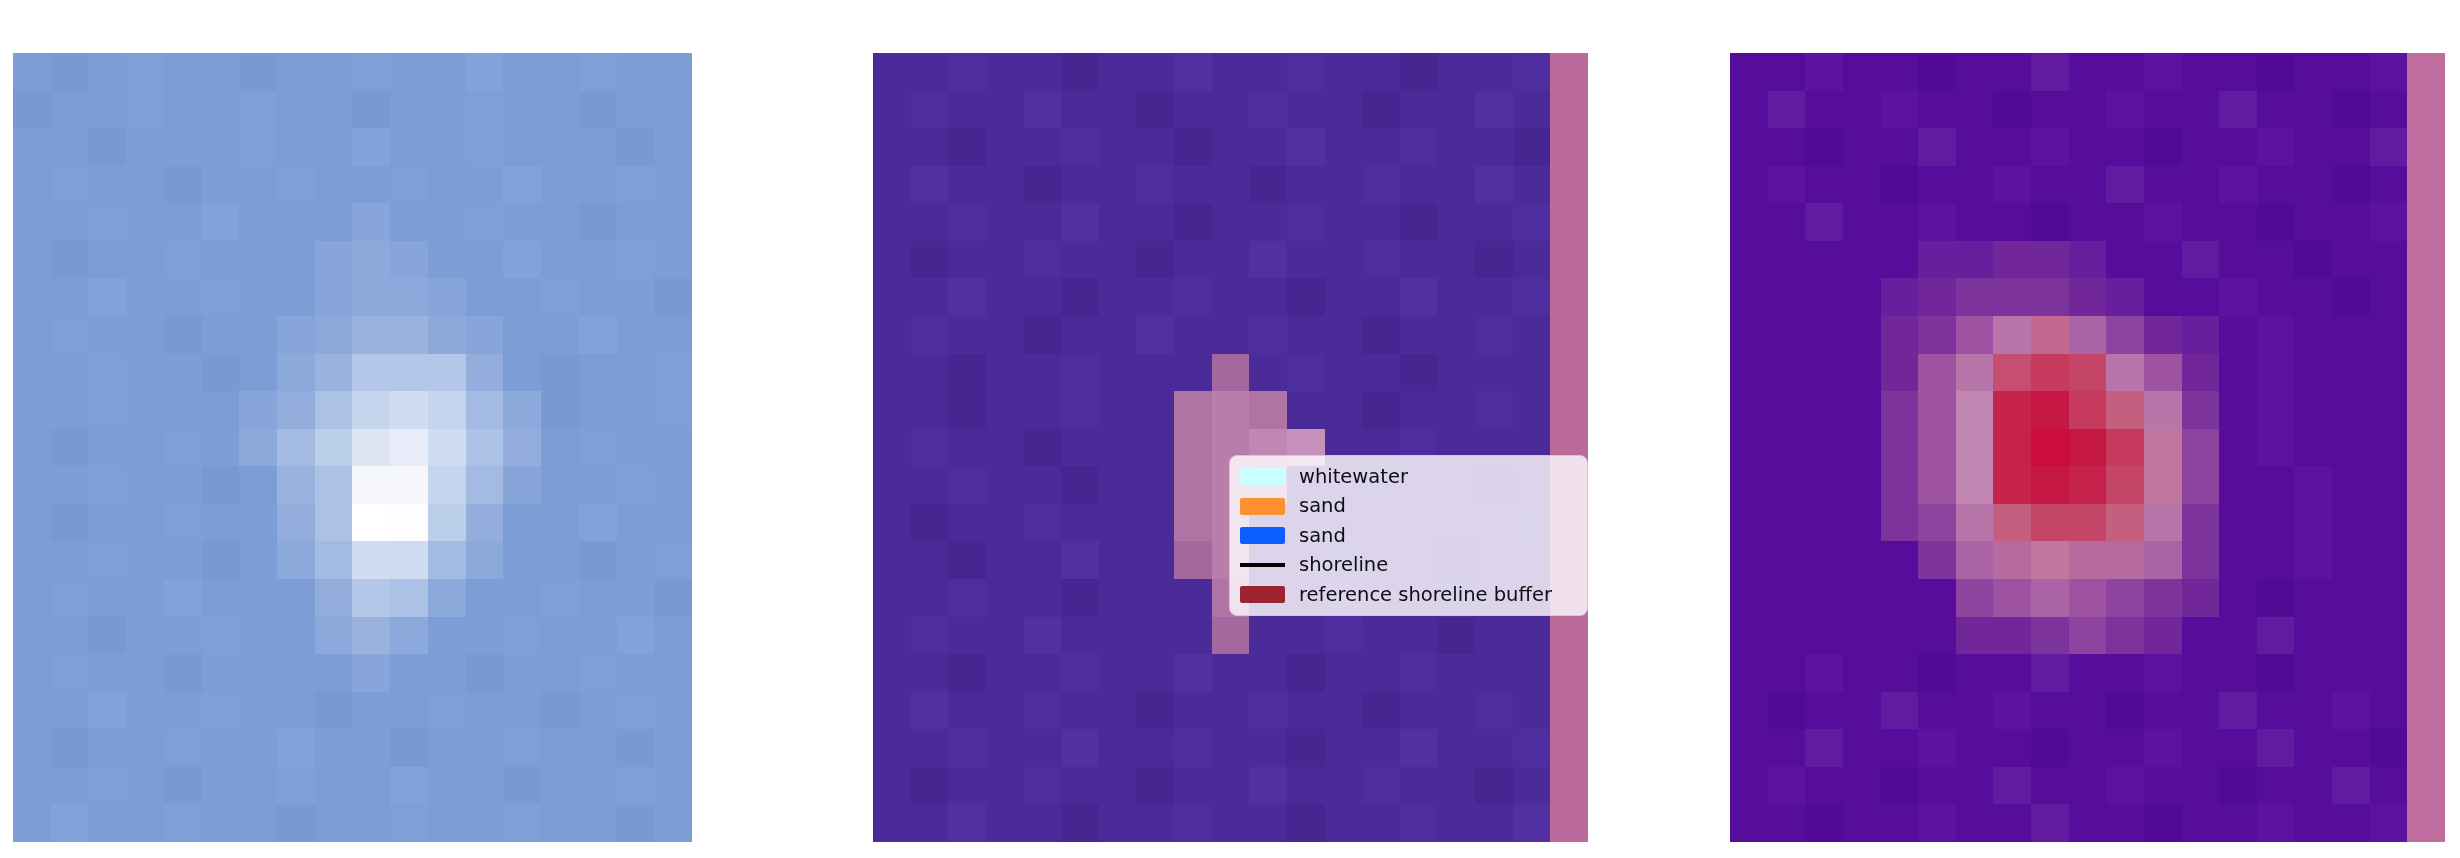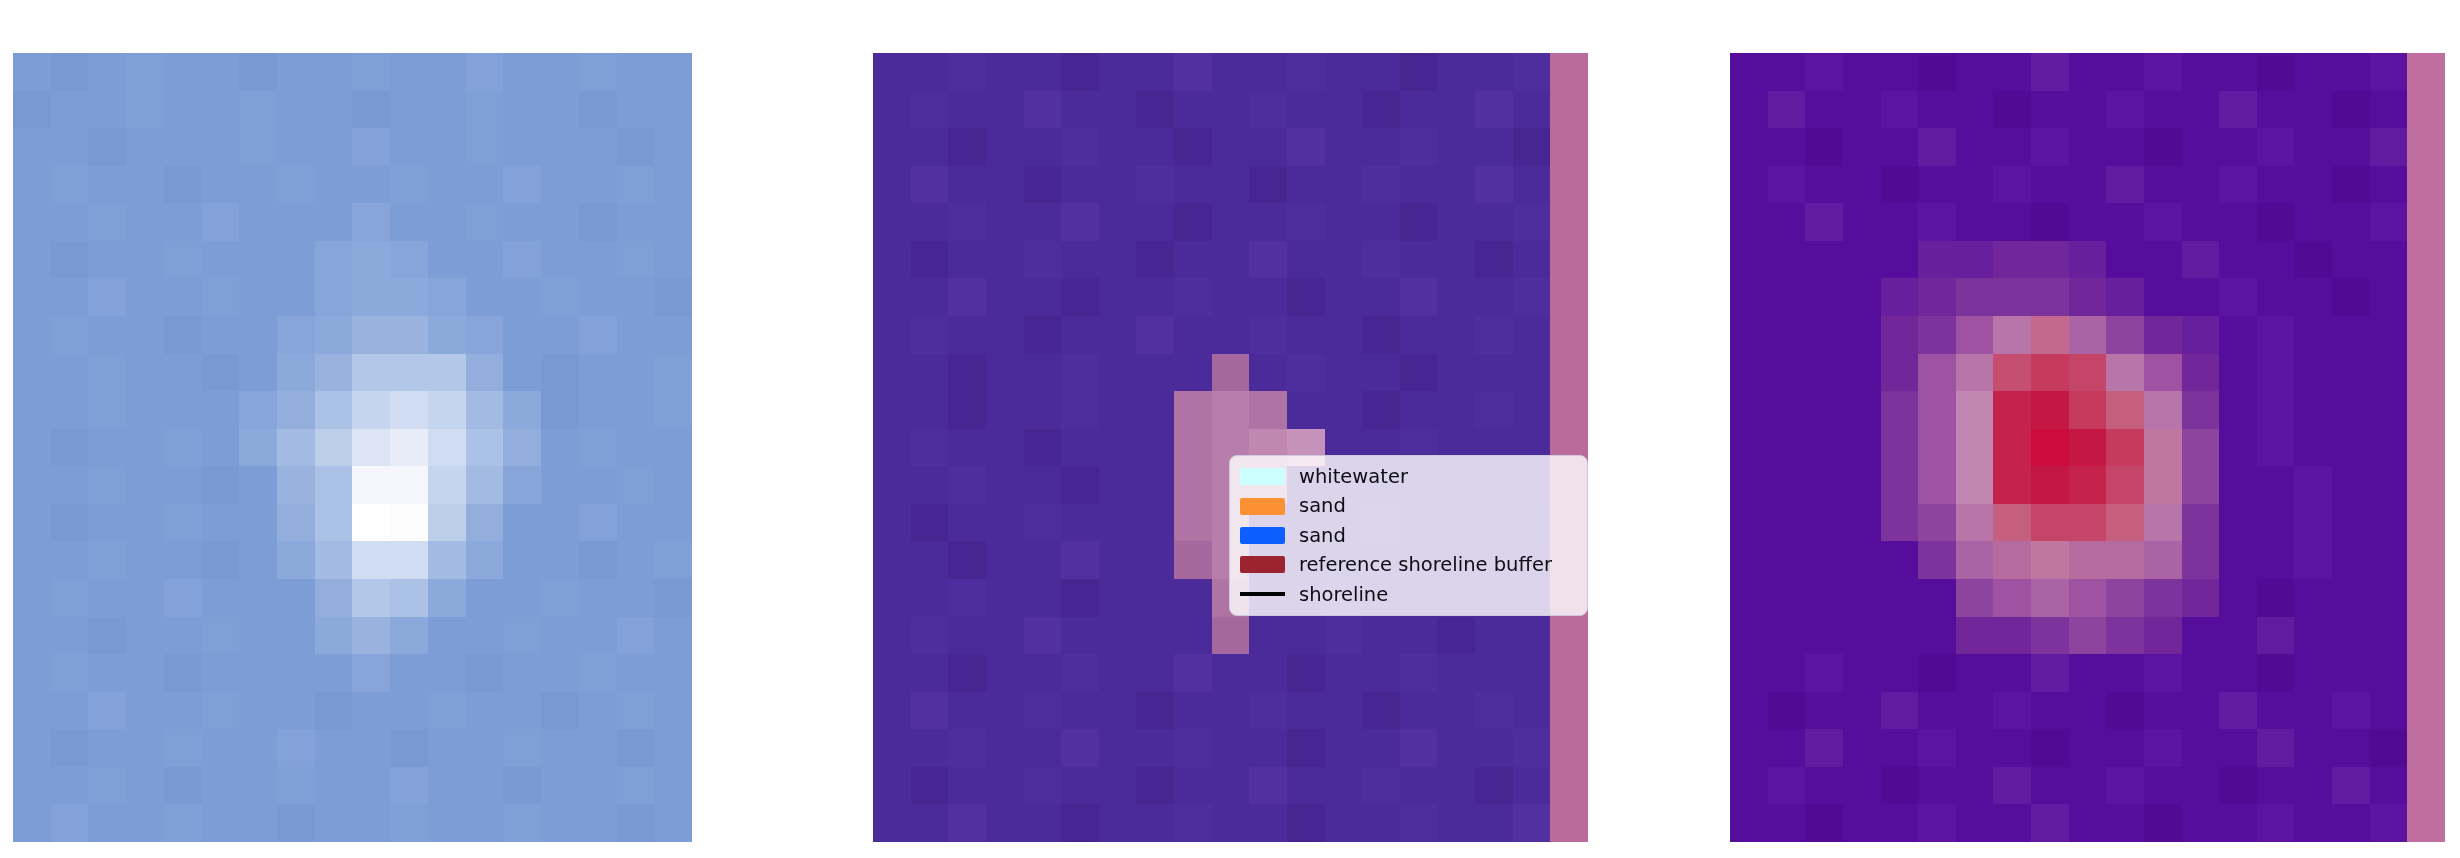--- a/index.html
+++ b/index.html
@@ -823,26 +823,26 @@
         </div>
         <div class="legend-row">
           <span class="swatch" style="background: rgb(251, 145, 50);"></span>
           <span class="legend-label">sand</span>
         </div>
         <div class="legend-row">
           <span class="swatch" style="background: rgb(13, 94, 255);"></span>
           <span class="legend-label">sand</span>
         </div>
         <div class="legend-row">
+          <span class="swatch line" style="background: rgb(0, 0, 0);"></span>
+          <span class="legend-label">shoreline</span>
+        </div>
+        <div class="legend-row">
           <span class="swatch" style="background: rgb(156, 36, 48);"></span>
           <span class="legend-label">reference shoreline buffer</span>
-        </div>
-        <div class="legend-row">
-          <span class="swatch line" style="background: rgb(0, 0, 0);"></span>
-          <span class="legend-label">shoreline</span>
         </div>
       </div>
   </div>
 
   <div class="panel" id="panel-l8">
     <div class="pixel-grid" style="grid-template-columns: repeat(19, 1fr); grid-auto-rows: 1fr;">
         <div style="background: rgb(86, 13, 156);"></div>
         <div style="background: rgb(86, 13, 156);"></div>
         <div style="background: rgb(92, 20, 160);"></div>
         <div style="background: rgb(86, 13, 156);"></div>

